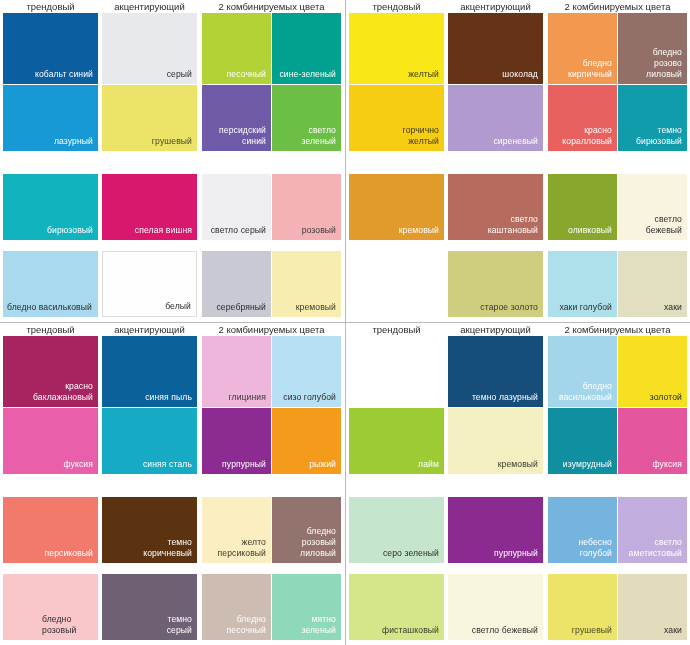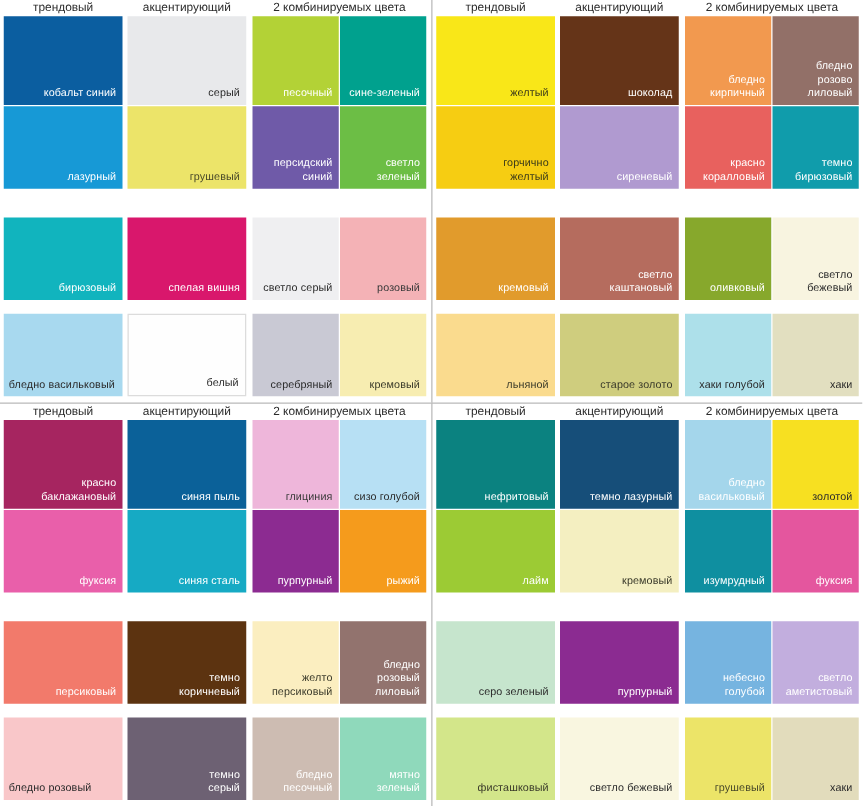--- a/index.html
+++ b/index.html
@@ -196,23 +196,20 @@
           <div class="label" style="color: rgb(255, 255, 255);">светло
 каштановый</div>
         </div>
         <div class="swatch c3 r3" style="background: rgb(135, 168, 44);">
           <div class="label" style="color: rgb(255, 255, 255);">оливковый</div>
         </div>
         <div class="swatch c4 r3" style="background: rgb(248, 244, 224);">
           <div class="label" style="color: rgb(43, 43, 43);">светло
 бежевый</div>
         </div>
-        <div class="swatch c1 r4" style="background: rgb(250, 219, 142);">
-          <div class="label" style="color: rgb(58, 58, 42);">льняной</div>
-        </div>
         <div class="swatch c2 r4" style="background: rgb(207, 205, 126);">
           <div class="label" style="color: rgb(58, 58, 42);">старое золото</div>
         </div>
         <div class="swatch c3 r4" style="background: rgb(173, 224, 234);">
           <div class="label" style="color: rgb(43, 43, 43);">хаки голубой</div>
         </div>
         <div class="swatch c4 r4" style="background: rgb(226, 223, 192);">
           <div class="label" style="color: rgb(43, 43, 43);">хаки</div>
         </div>
       </div>
@@ -259,21 +256,21 @@
         <div class="swatch c3 r3" style="background: rgb(251, 238, 192);">
           <div class="label" style="color: rgb(58, 58, 42);">желто
 персиковый</div>
         </div>
         <div class="swatch c4 r3" style="background: rgb(146, 115, 110);">
           <div class="label" style="color: rgb(255, 255, 255);">бледно
 розовый
 лиловый</div>
         </div>
         <div class="swatch c1 r4 lbl-left" style="background: rgb(249, 199, 201);">
-          <div class="label" style="color: rgb(43, 43, 43);">бледно розовый</div>
+          <div class="label" style="color: rgb(43, 43, 43); margin-left: 35px;">бледно розовый</div>
         </div>
         <div class="swatch c2 r4" style="background: rgb(109, 97, 115);">
           <div class="label" style="color: rgb(255, 255, 255);">темно
 серый</div>
         </div>
         <div class="swatch c3 r4" style="background: rgb(205, 188, 178);">
           <div class="label" style="color: rgb(255, 255, 255);">бледно
 песочный</div>
         </div>
         <div class="swatch c4 r4" style="background: rgb(143, 217, 187);">
@@ -282,23 +279,20 @@
         </div>
       </div>
     </div>
     <div class="quadrant q4">
       <div class="headers">
         <div class="hdr h1">трендовый</div>
         <div class="hdr h2">акцентирующий</div>
         <div class="hdr h3">2 комбинируемых цвета</div>
       </div>
       <div class="grid">
-        <div class="swatch c1 r1" style="background: rgb(11, 130, 128);">
-          <div class="label" style="color: rgb(255, 255, 255);">нефритовый</div>
-        </div>
         <div class="swatch c2 r1" style="background: rgb(22, 78, 121);">
           <div class="label" style="color: rgb(255, 255, 255);">темно лазурный</div>
         </div>
         <div class="swatch c3 r1" style="background: rgb(164, 214, 235);">
           <div class="label" style="color: rgb(255, 255, 255);">бледно
 васильковый</div>
         </div>
         <div class="swatch c4 r1" style="background: rgb(247, 224, 33);">
           <div class="label" style="color: rgb(43, 43, 43);">золотой</div>
         </div>

